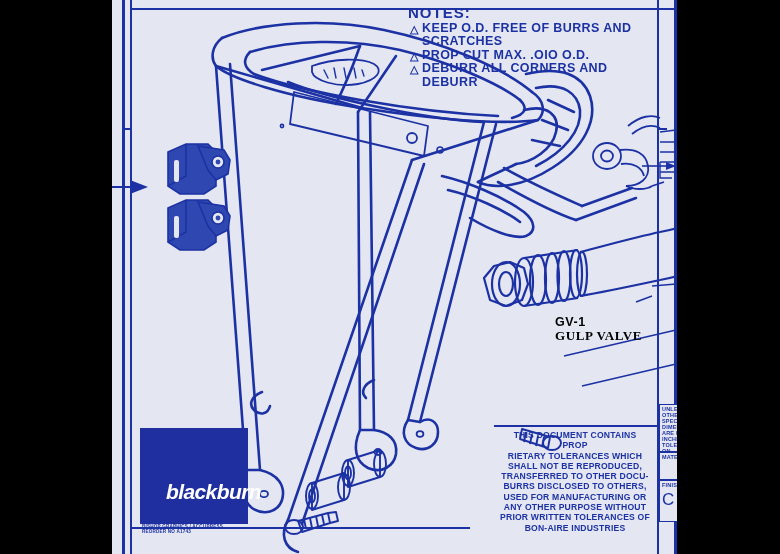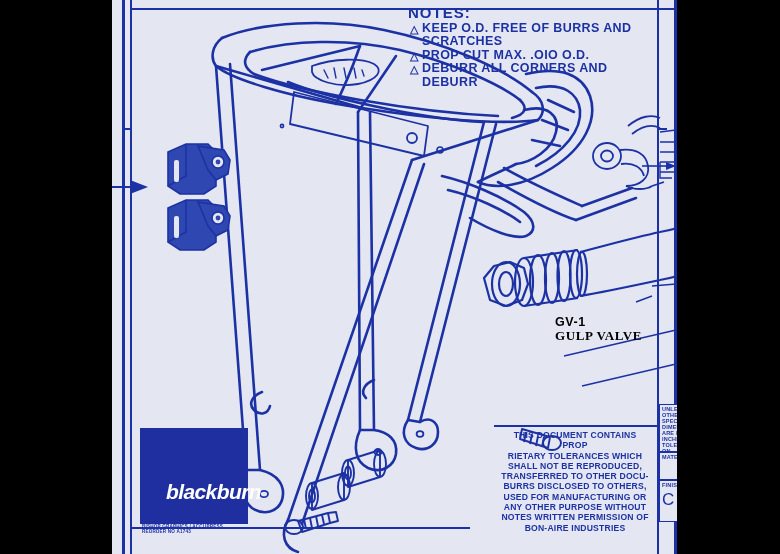--- a/index.html
+++ b/index.html
@@ -266,21 +266,21 @@
     </div>
 
     <div class="legal">
       <div>THIS DOCUMENT CONTAINS PROP</div>
       <div>RIETARY TOLERANCES WHICH</div>
       <div>SHALL NOT BE REPRODUCED,</div>
       <div>TRANSFERRED TO OTHER DOCU-</div>
       <div>BURRS  DISCLOSED TO OTHERS,</div>
       <div>USED FOR MANUFACTURING OR</div>
       <div>ANY OTHER PURPOSE WITHOUT</div>
-      <div>NOTES WRITTEN PERMISSION OF</div>
+      <div>PRIOR WRITTEN TOLERANCES OF</div>
       <div>BON-AIRE INDUSTRIES</div>
     </div>
 
     <div id="logo">
       <span class="wordmark">blackburn</span>
     </div>
     <div id="logo-dot"></div>
 
     <div class="microtext">
       <div>BISHOP GRAPHICS / ACCUPRESS</div>

